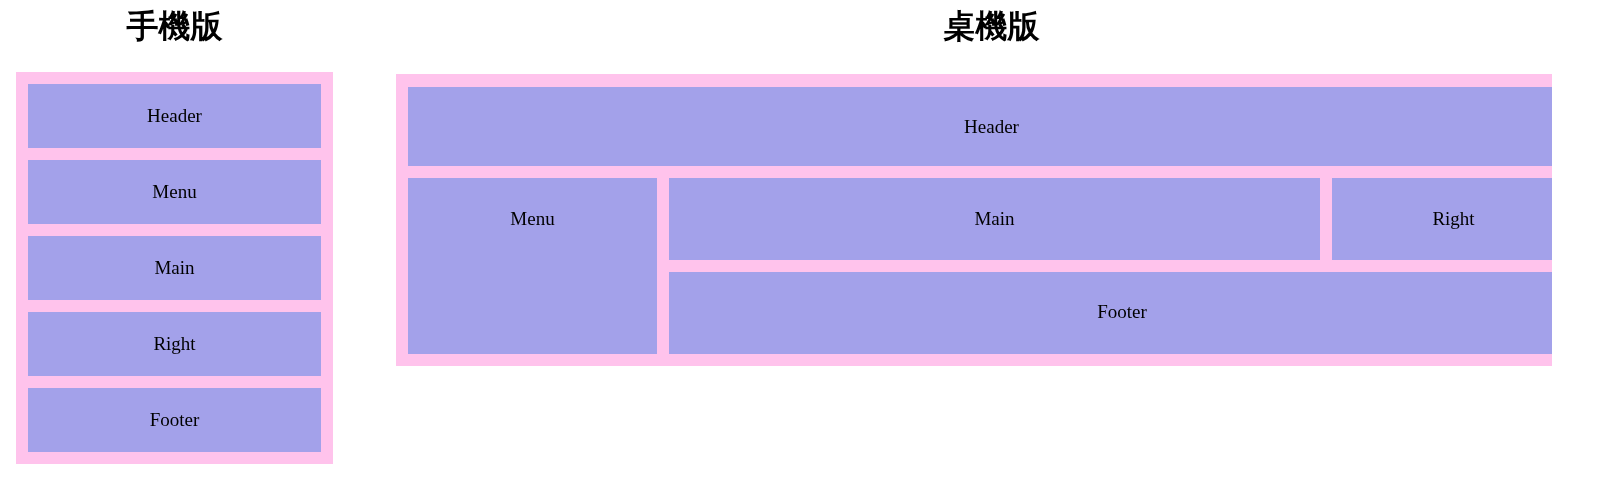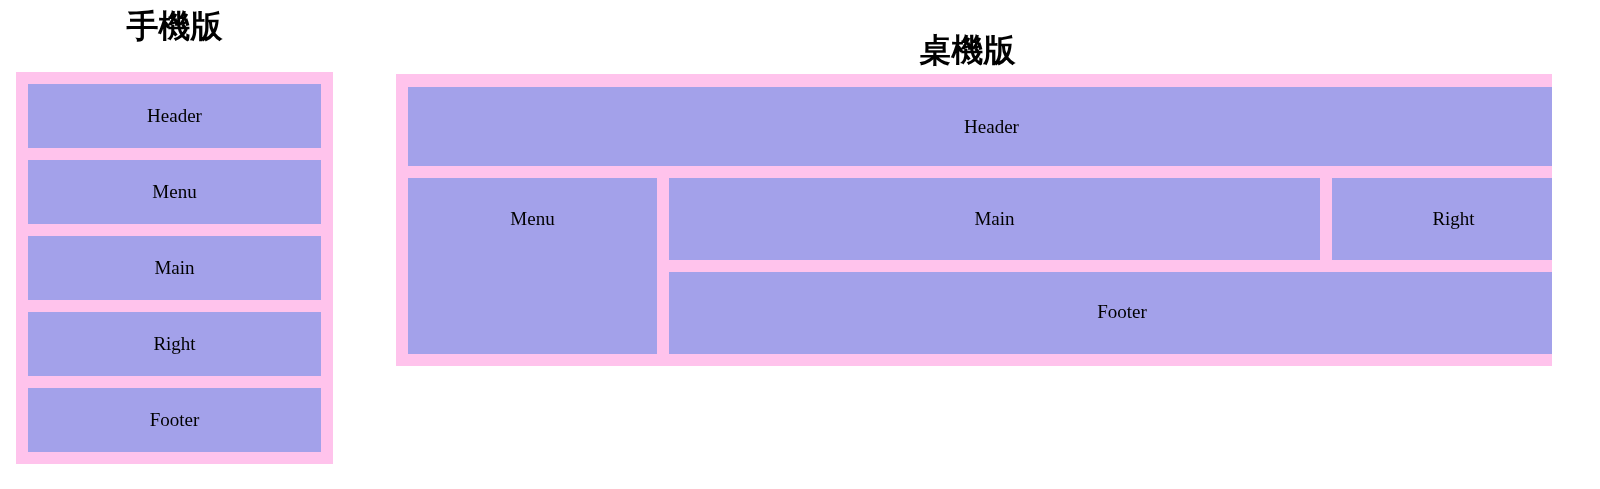--- a/index.html
+++ b/index.html
@@ -26,21 +26,21 @@
     height: 44px;
     line-height: 44px;
     text-align: center;
     font-family: "Liberation Sans", sans-serif;
     font-weight: bold;
     font-size: 32px;
     color: var(--title_text);
     white-space: nowrap;
   }
   .mobile-title { left: 16px; width: 317px; }
-  .desktop-title { left: 372px; width: 1191px; margin-top: 24px; }
+  .desktop-title { left: 396px; width: 1191px; }
 
   .container {
     position: absolute;
     background: var(--panel_pink);
   }
   .box {
     background: var(--box_purple);
     text-align: center;
     font-size: 19px;
     white-space: nowrap;

